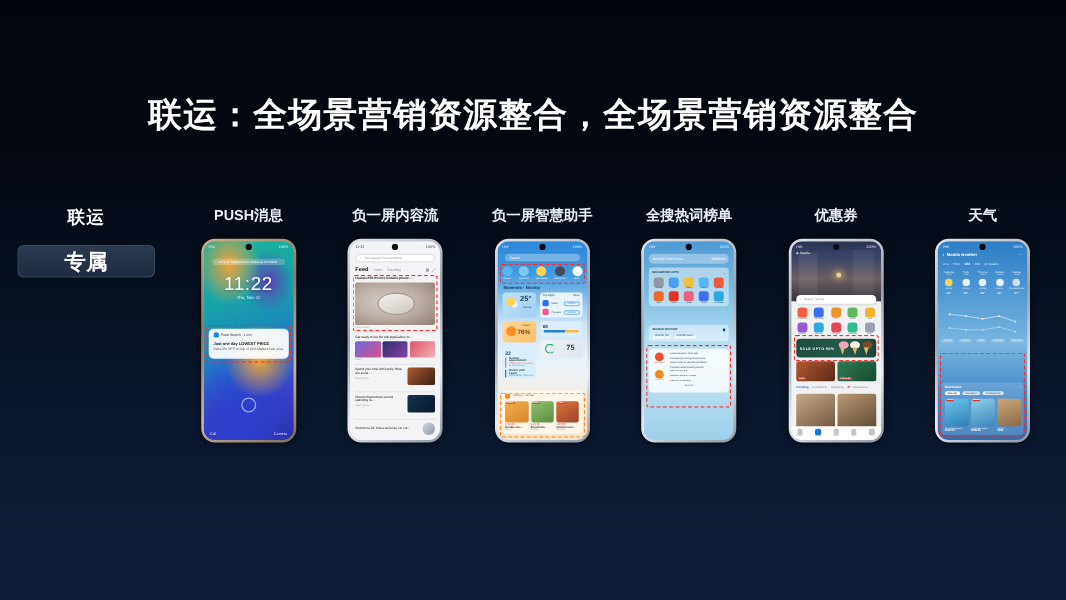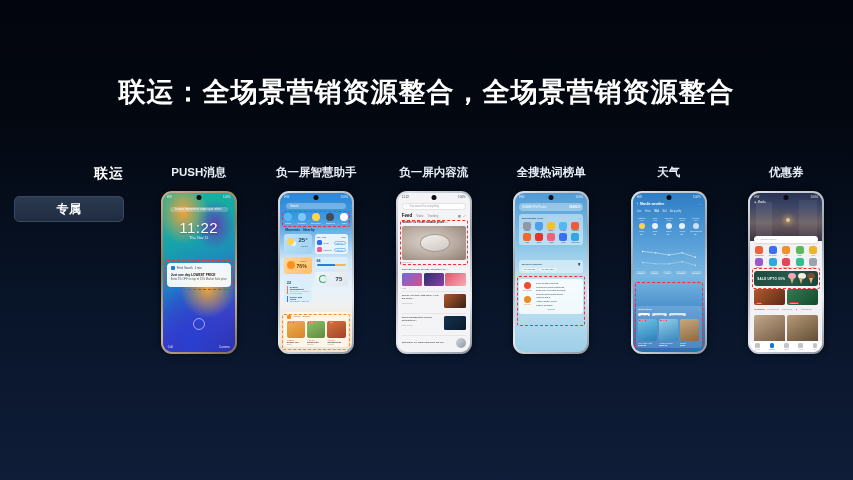--- a/index.html
+++ b/index.html
@@ -27,35 +27,35 @@
     white-space: nowrap;
   }
 
   
   .sidebar {
     position: absolute;
     left: 14px; top: 165px;
     width: 110px;
   }
   .sidebar-title {
-    text-align: right;
+    text-align: center;
     font-size: 14px;
     font-weight: bold;
     color: #ffffff;
     margin-bottom: 13px;
     letter-spacing: 1px;
   }
   .sidebar-item {
     height: 26px;
     margin-bottom: 8px;
     border-radius: 5px;
     background: linear-gradient(180deg,#2b3a50 0%, #1f2c40 100%);
     border: 1px solid #38485e;
     display: flex; align-items: center; justify-content: center;
-    font-size: 12px;
+    font-size: 17px;
     font-weight: bold;
     color: #ffffff;
     letter-spacing: .5px;
   }
 
   
   .columns {
     position: absolute;
     left: 140px; top: 165px;
     width: 706px; height: 210px;
@@ -370,20 +370,94 @@
         <div class="p1-bottom">
           <span>Call</span>
           <span>Camera</span>
         </div>
         <div class="hl" style="left:2px; right:2px; top:67px; height:30px;"></div>
       </div>
     </div>
   </div>
 
   <div class="col">
+    <div class="col-label">负一屏内容流</div>
+    <div class="phone silver">
+      <div class="screen">
+        <div class="p3-bg"></div>
+        <div class="notch"></div>
+        <div class="statusbar dark">
+          <span>11:22</span>
+          <span>100%</span>
+        </div>
+        <div class="p3-search">
+          <span>⌕</span>
+          <span>One search for everything</span>
+        </div>
+        <div class="p3-tabs">
+          <span class="a">Feed</span>
+          <span class="b">Video</span>
+          <span class="b">Trending</span>
+          <span class="icns">
+            <span>▦</span>
+            <span>⤢</span>
+          </span>
+        </div>
+
+        <div class="p3-hero">
+          <div class="ht">Huawei P50 Pocket foldable phone ...</div>
+          <div class="hi"></div>
+          <div class="hm">Petal Topics</div>
+        </div>
+
+        <div class="p3-sep" style="top:72px"></div>
+
+        <div class="p3-item" style="top:75px">
+          <div class="t">Get ready to live life with AppGallery on ...</div>
+          <div class="p3-row">
+            <div class="thumb" style="flex:1;height:13px;background:linear-gradient(135deg,#6b6bdc,#d94f8a)"></div>
+            <div class="thumb" style="flex:1;height:13px;background:linear-gradient(135deg,#2b2f6b,#8a3fa8)"></div>
+            <div class="thumb" style="flex:1;height:13px;background:linear-gradient(135deg,#e0546a,#f2b0b8)"></div>
+          </div>
+          <div class="m">Petal</div>
+        </div>
+
+        <div class="p3-sep" style="top:98px"></div>
+
+        <div class="p3-item" style="top:101px; display:flex; gap:2px;">
+          <div style="flex:1">
+            <div class="t">Spend your time with family. Here are some ...</div>
+            <div class="m">Petal Topics</div>
+          </div>
+          <div class="thumb" style="width:22px;height:14px;background:linear-gradient(135deg,#b05a2e,#3a2014)"></div>
+        </div>
+
+        <div class="p3-sep" style="top:120px"></div>
+
+        <div class="p3-item" style="top:123px; display:flex; gap:2px;">
+          <div style="flex:1">
+            <div class="t">Cloud infrastructure service spending ris...</div>
+            <div class="m">Petal Topics</div>
+          </div>
+          <div class="thumb" style="width:22px;height:14px;background:linear-gradient(135deg,#14324f,#0b1a2c)"></div>
+        </div>
+
+        <div class="p3-sep" style="top:142px"></div>
+
+        <div class="p3-item" style="top:145px; display:flex; gap:2px; align-items:center;">
+          <div class="t" style="flex:1">Shenzhou-13: China launches 1st cre...</div>
+          <div class="thumb" style="width:10px;height:10px;border-radius:50%;background:linear-gradient(135deg,#cfd6dd,#8e98a3)"></div>
+        </div>
+
+        <div class="hl" style="left:2px; right:2px; top:27px; height:45px;"></div>
+      </div>
+    </div>
+  </div>
+
+  <div class="col">
     <div class="col-label">负一屏智慧助手</div>
     <div class="phone silver">
       <div class="screen">
         <div class="p2-bg"></div>
         <div class="notch"></div>
         <div class="statusbar">
           <span>HW</span>
           <span>100%</span>
         </div>
         <div class="p2-search">Search</div>
@@ -496,94 +570,20 @@
               </div>
               <div class="pr">¥ 27.00</div>
               <div class="nm">Shrimp tacos</div>
               <div class="sb">Mexican</div>
             </div>
           </div>
         </div>
 
         <div class="hl" style="left:2px; right:2px; top:18px; height:16px;"></div>
         <div class="hl orange" style="left:2px; right:2px; bottom:2px; height:36px;"></div>
-      </div>
-    </div>
-  </div>
-
-  <div class="col">
-    <div class="col-label">负一屏内容流</div>
-    <div class="phone silver">
-      <div class="screen">
-        <div class="p3-bg"></div>
-        <div class="notch"></div>
-        <div class="statusbar dark">
-          <span>11:22</span>
-          <span>100%</span>
-        </div>
-        <div class="p3-search">
-          <span>⌕</span>
-          <span>One search for everything</span>
-        </div>
-        <div class="p3-tabs">
-          <span class="a">Feed</span>
-          <span class="b">Video</span>
-          <span class="b">Trending</span>
-          <span class="icns">
-            <span>▦</span>
-            <span>⤢</span>
-          </span>
-        </div>
-
-        <div class="p3-hero">
-          <div class="ht">Huawei P50 Pocket foldable phone ...</div>
-          <div class="hi"></div>
-          <div class="hm">Petal Topics</div>
-        </div>
-
-        <div class="p3-sep" style="top:72px"></div>
-
-        <div class="p3-item" style="top:75px">
-          <div class="t">Get ready to live life with AppGallery on ...</div>
-          <div class="p3-row">
-            <div class="thumb" style="flex:1;height:13px;background:linear-gradient(135deg,#6b6bdc,#d94f8a)"></div>
-            <div class="thumb" style="flex:1;height:13px;background:linear-gradient(135deg,#2b2f6b,#8a3fa8)"></div>
-            <div class="thumb" style="flex:1;height:13px;background:linear-gradient(135deg,#e0546a,#f2b0b8)"></div>
-          </div>
-          <div class="m">Petal</div>
-        </div>
-
-        <div class="p3-sep" style="top:98px"></div>
-
-        <div class="p3-item" style="top:101px; display:flex; gap:2px;">
-          <div style="flex:1">
-            <div class="t">Spend your time with family. Here are some ...</div>
-            <div class="m">Petal Topics</div>
-          </div>
-          <div class="thumb" style="width:22px;height:14px;background:linear-gradient(135deg,#b05a2e,#3a2014)"></div>
-        </div>
-
-        <div class="p3-sep" style="top:120px"></div>
-
-        <div class="p3-item" style="top:123px; display:flex; gap:2px;">
-          <div style="flex:1">
-            <div class="t">Cloud infrastructure service spending ris...</div>
-            <div class="m">Petal Topics</div>
-          </div>
-          <div class="thumb" style="width:22px;height:14px;background:linear-gradient(135deg,#14324f,#0b1a2c)"></div>
-        </div>
-
-        <div class="p3-sep" style="top:142px"></div>
-
-        <div class="p3-item" style="top:145px; display:flex; gap:2px; align-items:center;">
-          <div class="t" style="flex:1">Shenzhou-13: China launches 1st cre...</div>
-          <div class="thumb" style="width:10px;height:10px;border-radius:50%;background:linear-gradient(135deg,#cfd6dd,#8e98a3)"></div>
-        </div>
-
-        <div class="hl" style="left:2px; right:2px; top:27px; height:45px;"></div>
       </div>
     </div>
   </div>
 
   <div class="col">
     <div class="col-label">全搜热词榜单</div>
     <div class="phone silver">
       <div class="screen">
         <div class="p4-bg"></div>
         <div class="notch"></div>
@@ -677,144 +677,20 @@
             <ul>
               <li>HarmonyOS 2</li>
               <li>Huawei Mobile Cloud</li>
               <li>Carbon neutrality</li>
             </ul>
           </div>
           <div class="rf">Refresh</div>
         </div>
 
         <div class="hl" style="left:2px; right:2px; top:83px; height:50px;"></div>
-      </div>
-    </div>
-  </div>
-
-  <div class="col">
-    <div class="col-label">天气</div>
-    <div class="phone silver">
-      <div class="screen">
-        <div class="p5-bg"></div>
-        <div class="notch"></div>
-        <div class="statusbar">
-          <span>HW</span>
-          <span>100%</span>
-        </div>
-        <div class="p5-top">
-          <span>‹</span>
-          <span>Manila weather</span>
-          <span class="mn">⋯</span>
-        </div>
-        <div class="p5-tabs">
-          <span>Live</span>
-          <span>Hour</span>
-          <span class="on">10d</span>
-          <span>30d</span>
-          <span>Air quality</span>
-        </div>
-
-        <div class="p5-days">
-          <div class="d">
-            <div class="n">Yesterday</div>
-            <div class="dt">10/10</div>
-            <div class="ic"></div>
-            <div class="c">Sunny</div>
-            <div class="tp">31°</div>
-          </div>
-          <div class="d">
-            <div class="n">Today</div>
-            <div class="dt">10/11</div>
-            <div class="ic" style="background:#e8f2fa"></div>
-            <div class="c">Cloudy</div>
-            <div class="tp">30°</div>
-          </div>
-          <div class="d">
-            <div class="n">Tomorrow</div>
-            <div class="dt">10/12</div>
-            <div class="ic" style="background:#e8f2fa"></div>
-            <div class="c">Cloudy</div>
-            <div class="tp">29°</div>
-          </div>
-          <div class="d">
-            <div class="n">Monday</div>
-            <div class="dt">10/13</div>
-            <div class="ic" style="background:#e8f2fa"></div>
-            <div class="c">Cloudy</div>
-            <div class="tp">30°</div>
-          </div>
-          <div class="d">
-            <div class="n">Tuesday</div>
-            <div class="dt">10/14</div>
-            <div class="ic" style="background:#cfe0ee"></div>
-            <div class="c">Thundershower</div>
-            <div class="tp">27°</div>
-          </div>
-        </div>
-
-        <div class="p5-chart">
-          <svg viewBox="0 0 100 30" preserveAspectRatio="none" style="width:100%;height:100%">
-            <polyline points="10,6 30,8 50,11 70,8 90,14" fill="none" stroke="#ffffff" stroke-width="0.7" opacity="0.9"></polyline>
-            <polyline points="10,21 30,23 50,23 70,20 90,25" fill="none" stroke="#cfe4f5" stroke-width="0.7" opacity="0.85"></polyline>
-            <circle cx="10" cy="6" r="1" fill="#fff"></circle>
-              <circle cx="30" cy="8" r="1" fill="#fff"></circle>
-            <circle cx="50" cy="11" r="1" fill="#fff"></circle>
-              <circle cx="70" cy="8" r="1" fill="#fff"></circle>
-            <circle cx="90" cy="14" r="1" fill="#fff"></circle>
-            <circle cx="10" cy="21" r="1" fill="#cfe4f5"></circle>
-              <circle cx="30" cy="23" r="1" fill="#cfe4f5"></circle>
-            <circle cx="50" cy="23" r="1" fill="#cfe4f5"></circle>
-              <circle cx="70" cy="20" r="1" fill="#cfe4f5"></circle>
-            <circle cx="90" cy="25" r="1" fill="#cfe4f5"></circle>
-          </svg>
-        </div>
-
-        <div class="p5-chips">
-          <b>Sunrise</b>
-          <b>Sunset</b>
-          <b>Wind</b>
-          <b>Humidity</b>
-          <b>Pressure</b>
-        </div>
-
-        <div class="p5-hotels">
-          <div class="hh">
-            <span>Best hotels</span>
-            <span>›</span>
-          </div>
-          <div class="hc">
-            <b class="on">New list</b>
-            <b>Reputation</b>
-            <b>Christmas Trip</b>
-          </div>
-          <div class="hr">
-            <div class="hcard">
-              <div class="img" style="background:linear-gradient(160deg,#6fc4e8,#2d7fb8)">
-                <b>SALE</b>
-              </div>
-              <div class="nm">JW Holiday park</div>
-              <div class="pr">$102.00</div>
-            </div>
-            <div class="hcard">
-              <div class="img" style="background:linear-gradient(160deg,#8fd0e8,#3a86bd)">
-                <b>SALE</b>
-              </div>
-              <div class="nm">Volutinae Swiss</div>
-              <div class="pr">$899.00</div>
-            </div>
-            <div class="hcard">
-              <div class="img" style="background:linear-gradient(160deg,#c9a87a,#8a6a45)"></div>
-              <div class="nm">Dario's</div>
-              <div class="pr">$699</div>
-            </div>
-          </div>
-        </div>
-
-        <div class="hl" style="left:2px; right:2px; bottom:2px; height:68px;"></div>
       </div>
     </div>
   </div>
 
   <div class="col">
     <div class="col-label">优惠券</div>
     <div class="phone silver">
       <div class="screen">
         <div class="p6-bg"></div>
         <div class="p6-hero">
@@ -942,13 +818,137 @@
               <i></i>
               <span>Me</span>
             </div>
         </div>
 
         <div class="hl" style="left:2px; right:2px; top:75px; height:21px;"></div>
       </div>
     </div>
   </div>
 
+  <div class="col">
+    <div class="col-label">天气</div>
+    <div class="phone silver">
+      <div class="screen">
+        <div class="p5-bg"></div>
+        <div class="notch"></div>
+        <div class="statusbar">
+          <span>HW</span>
+          <span>100%</span>
+        </div>
+        <div class="p5-top">
+          <span>‹</span>
+          <span>Manila weather</span>
+          <span class="mn">⋯</span>
+        </div>
+        <div class="p5-tabs">
+          <span>Live</span>
+          <span>Hour</span>
+          <span class="on">10d</span>
+          <span>30d</span>
+          <span>Air quality</span>
+        </div>
+
+        <div class="p5-days">
+          <div class="d">
+            <div class="n">Yesterday</div>
+            <div class="dt">10/10</div>
+            <div class="ic"></div>
+            <div class="c">Sunny</div>
+            <div class="tp">31°</div>
+          </div>
+          <div class="d">
+            <div class="n">Today</div>
+            <div class="dt">10/11</div>
+            <div class="ic" style="background:#e8f2fa"></div>
+            <div class="c">Cloudy</div>
+            <div class="tp">30°</div>
+          </div>
+          <div class="d">
+            <div class="n">Tomorrow</div>
+            <div class="dt">10/12</div>
+            <div class="ic" style="background:#e8f2fa"></div>
+            <div class="c">Cloudy</div>
+            <div class="tp">29°</div>
+          </div>
+          <div class="d">
+            <div class="n">Monday</div>
+            <div class="dt">10/13</div>
+            <div class="ic" style="background:#e8f2fa"></div>
+            <div class="c">Cloudy</div>
+            <div class="tp">30°</div>
+          </div>
+          <div class="d">
+            <div class="n">Tuesday</div>
+            <div class="dt">10/14</div>
+            <div class="ic" style="background:#cfe0ee"></div>
+            <div class="c">Thundershower</div>
+            <div class="tp">27°</div>
+          </div>
+        </div>
+
+        <div class="p5-chart">
+          <svg viewBox="0 0 100 30" preserveAspectRatio="none" style="width:100%;height:100%">
+            <polyline points="10,6 30,8 50,11 70,8 90,14" fill="none" stroke="#ffffff" stroke-width="0.7" opacity="0.9"></polyline>
+            <polyline points="10,21 30,23 50,23 70,20 90,25" fill="none" stroke="#cfe4f5" stroke-width="0.7" opacity="0.85"></polyline>
+            <circle cx="10" cy="6" r="1" fill="#fff"></circle>
+              <circle cx="30" cy="8" r="1" fill="#fff"></circle>
+            <circle cx="50" cy="11" r="1" fill="#fff"></circle>
+              <circle cx="70" cy="8" r="1" fill="#fff"></circle>
+            <circle cx="90" cy="14" r="1" fill="#fff"></circle>
+            <circle cx="10" cy="21" r="1" fill="#cfe4f5"></circle>
+              <circle cx="30" cy="23" r="1" fill="#cfe4f5"></circle>
+            <circle cx="50" cy="23" r="1" fill="#cfe4f5"></circle>
+              <circle cx="70" cy="20" r="1" fill="#cfe4f5"></circle>
+            <circle cx="90" cy="25" r="1" fill="#cfe4f5"></circle>
+          </svg>
+        </div>
+
+        <div class="p5-chips">
+          <b>Sunrise</b>
+          <b>Sunset</b>
+          <b>Wind</b>
+          <b>Humidity</b>
+          <b>Pressure</b>
+        </div>
+
+        <div class="p5-hotels">
+          <div class="hh">
+            <span>Best hotels</span>
+            <span>›</span>
+          </div>
+          <div class="hc">
+            <b class="on">New list</b>
+            <b>Reputation</b>
+            <b>Christmas Trip</b>
+          </div>
+          <div class="hr">
+            <div class="hcard">
+              <div class="img" style="background:linear-gradient(160deg,#6fc4e8,#2d7fb8)">
+                <b>SALE</b>
+              </div>
+              <div class="nm">JW Holiday park</div>
+              <div class="pr">$102.00</div>
+            </div>
+            <div class="hcard">
+              <div class="img" style="background:linear-gradient(160deg,#8fd0e8,#3a86bd)">
+                <b>SALE</b>
+              </div>
+              <div class="nm">Volutinae Swiss</div>
+              <div class="pr">$899.00</div>
+            </div>
+            <div class="hcard">
+              <div class="img" style="background:linear-gradient(160deg,#c9a87a,#8a6a45)"></div>
+              <div class="nm">Dario's</div>
+              <div class="pr">$699</div>
+            </div>
+          </div>
+        </div>
+
+        <div class="hl" style="left:2px; right:2px; bottom:2px; height:68px;"></div>
+      </div>
+    </div>
+  </div>
+
 </div>
 
 </body></html>

